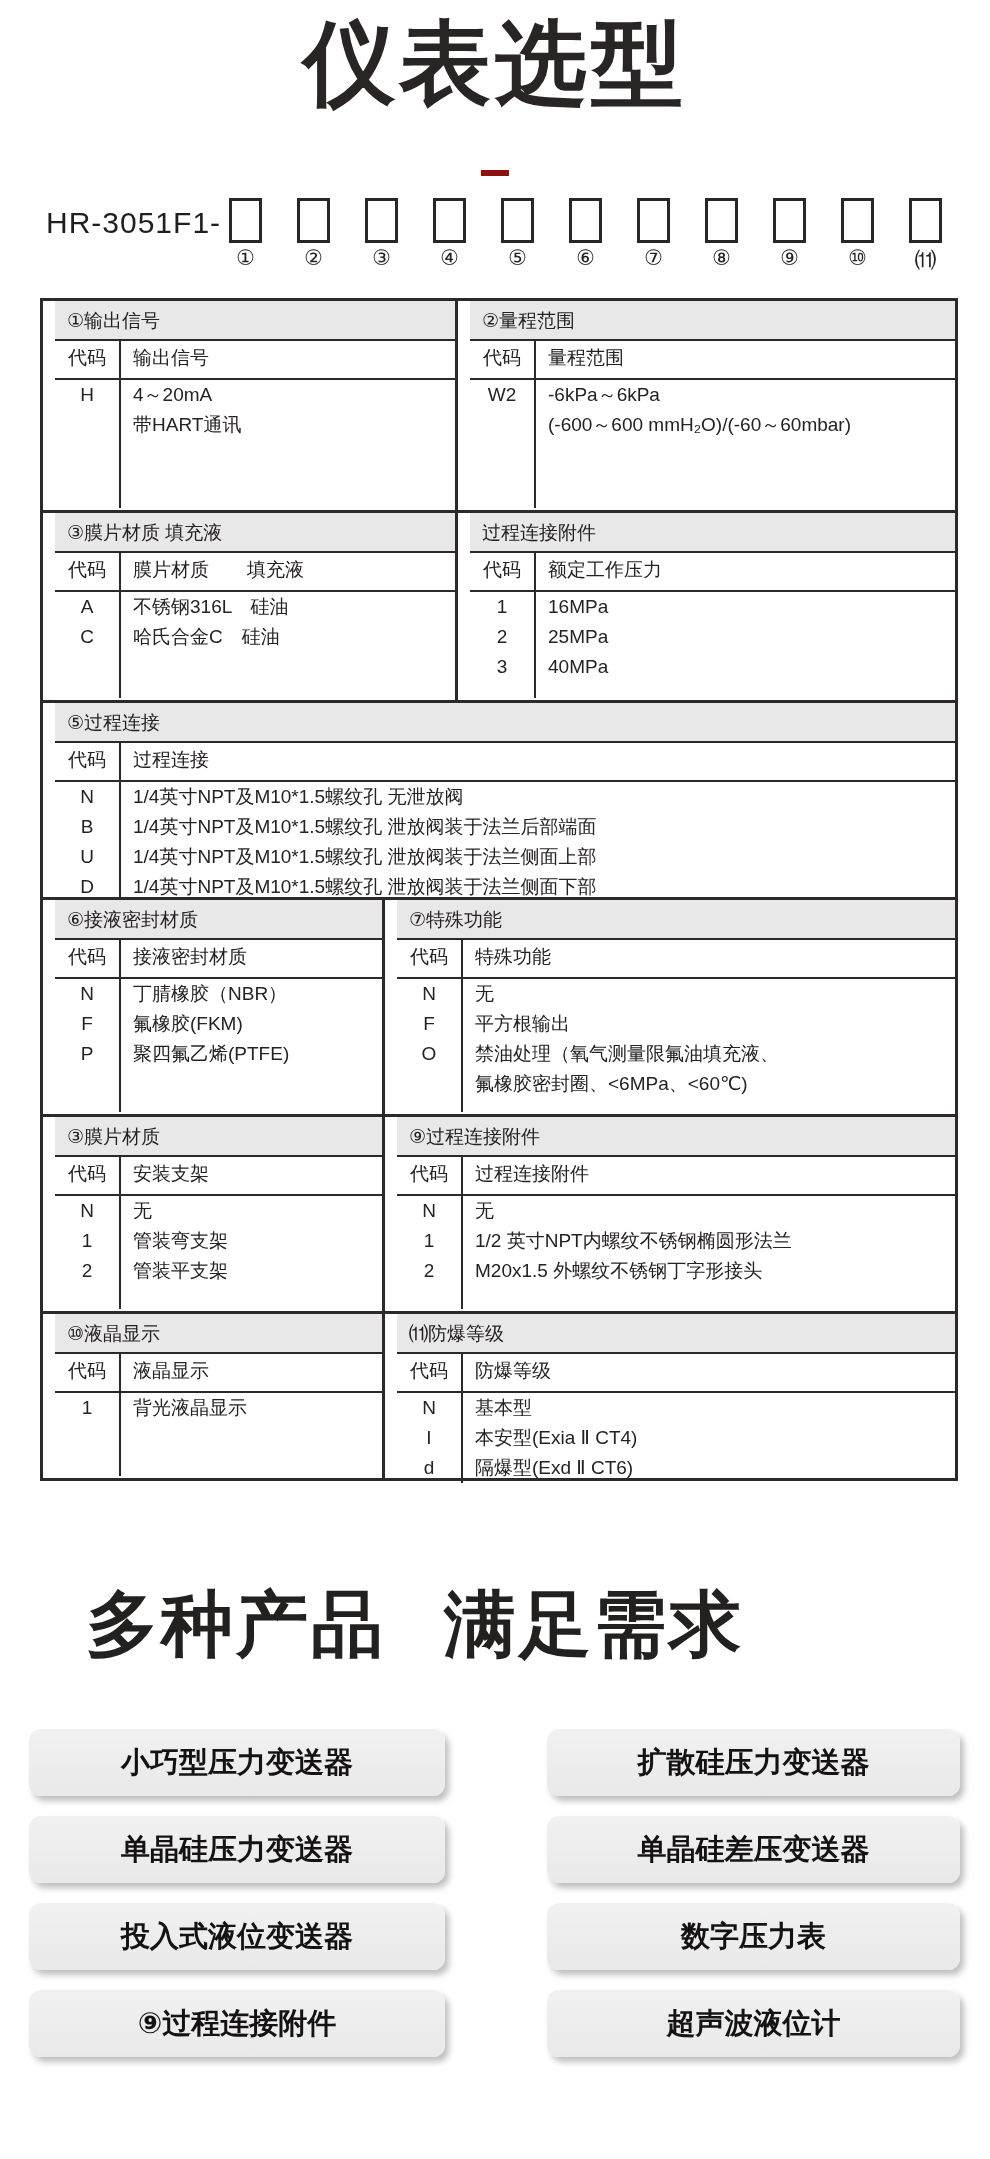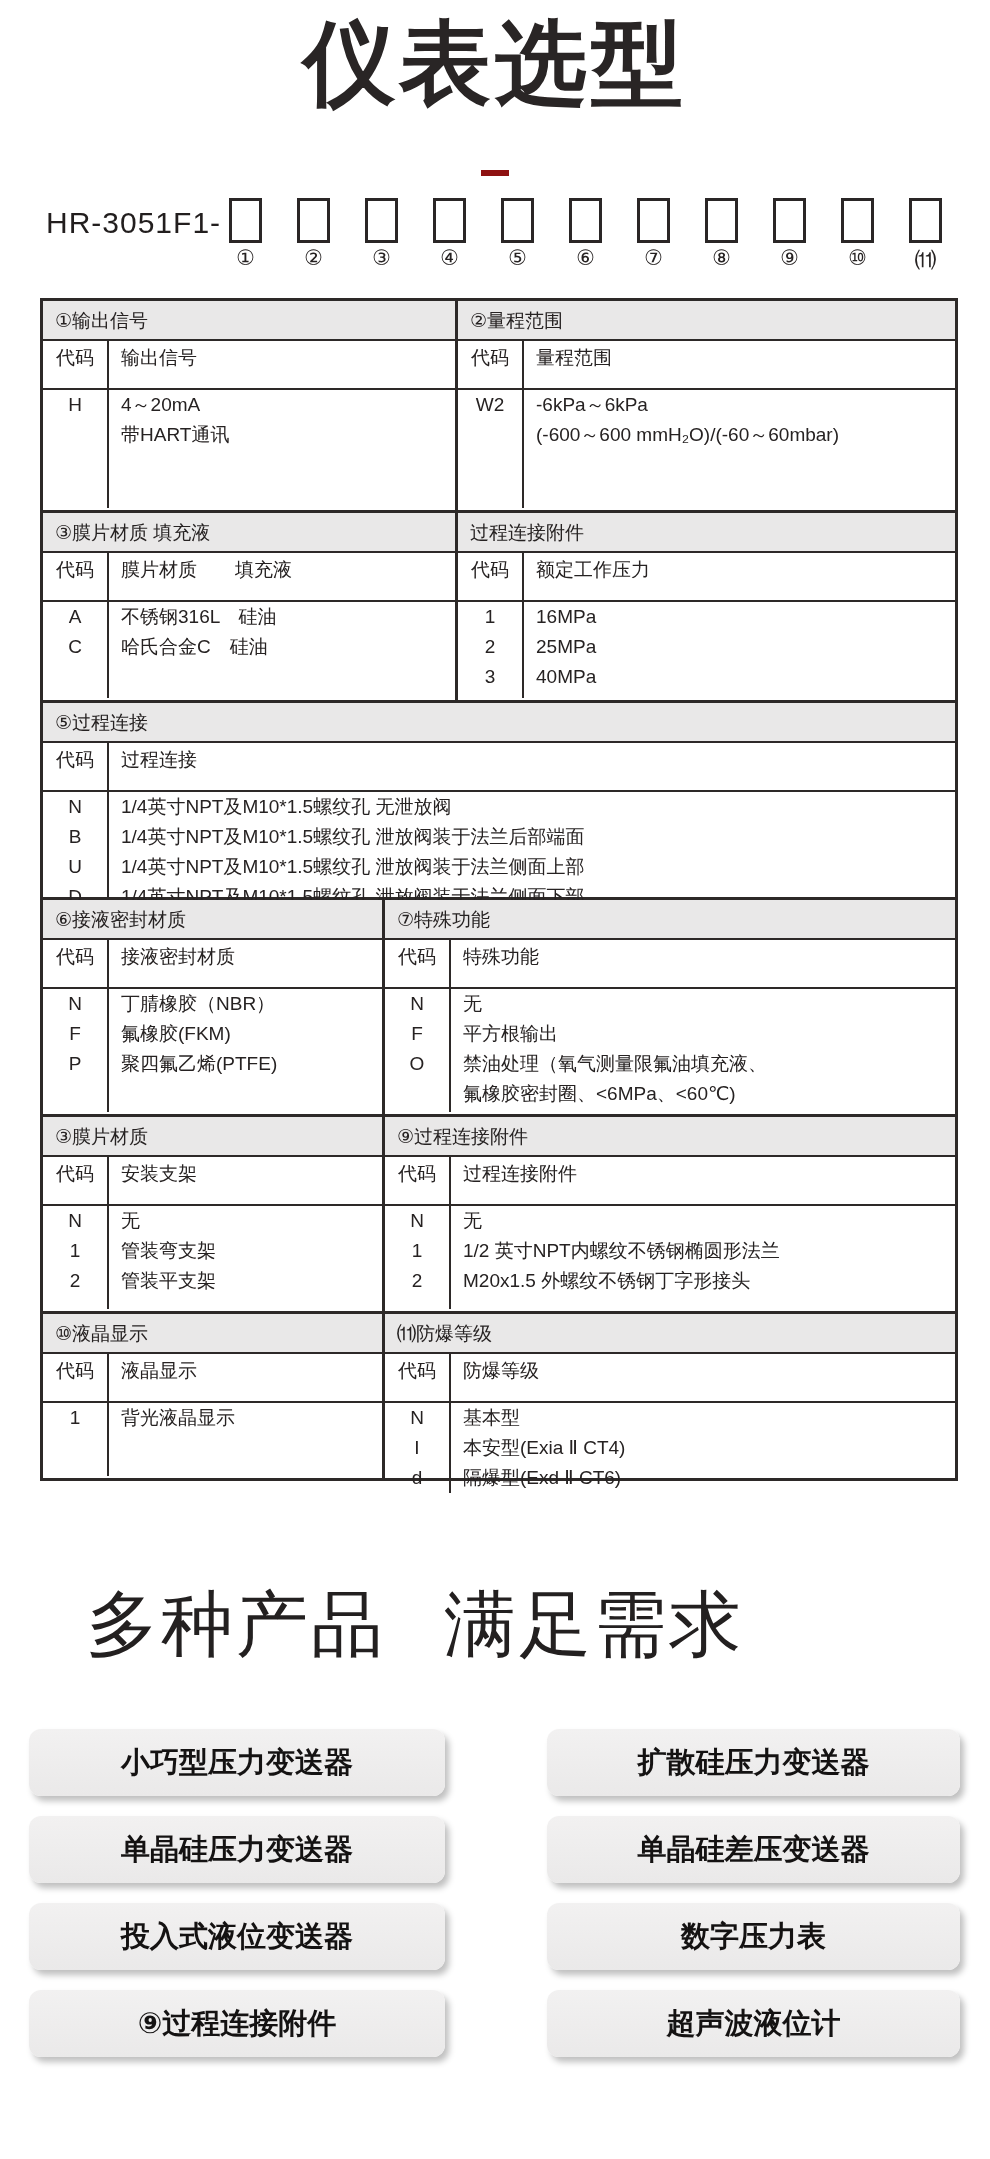--- a/index.html
+++ b/index.html
@@ -22,45 +22,45 @@
   .unit { display:flex; flex-direction:column; align-items:center; width:37px; }
   .unit-box { width:33px; height:45px; border:3px solid #2a2626; background:#fff; }
   .unit-num { margin-top:3px; font-size:21px; color:#262222; white-space:nowrap; }
 
   
   .catalog { width:918px; margin:24px 0 0 40px; border:3px solid #2d2928; }
   .band { display:flex; }
   .band + .band { border-top:3px solid #2d2928; }
   .band1{height:209px} .band2{height:190px} .band3{height:197px}
   .band4{height:217px} .band5{height:197px} .band6{height:167px}
-  .section { height:100%; }
+  .section { height:100%;padding-left:12px; }
   .w-a { width:412px; flex:none; }
   .w-b { width:339px; flex:none; }
   .grow { flex:1; }
   .sec-r { border-left:3px solid #2d2928; }
   .sec-title {
     height:40px; line-height:40px; background:#e9e8e8; border-bottom:2px solid #2d2928;
     padding-left:12px; font-size:19px; color:#262222; white-space:nowrap; overflow:hidden;
   }
   .sec-table { display:flex; flex-direction:column; height:calc(100% - 42px); }
   .trow { display:flex; }
   .thead { border-bottom:2px solid #2d2928; }
-  .thead .tcode, .thead .tval { line-height:33px; height:47px; }
+  .thead .tcode, .thead .tval { line-height:33px; height:37px; }
   .tcode {
     width:66px; flex:none; text-align:center; border-right:2px solid #2d2928;
     font-size:19px; line-height:30px;
   }
   .tval { flex:1; padding-left:12px; font-size:19px; line-height:30px; white-space:nowrap; overflow:hidden; }
   .tbody { flex:1; display:flex; flex-direction:column; }
   .vline { line-height:30px; white-space:nowrap; }
   .tfill { flex:1; }
 
   
   .products-heading {
-    margin:96px 0 0 86px; font-size:72px; font-weight:400; letter-spacing:3px; color:#232020; white-space:nowrap;
+    margin:96px 0 0 86px; font-size:72px; font-weight:700; letter-spacing:3px; color:#232020; white-space:nowrap;
   }
   .hgap { display:inline-block; width:58px; }
   .products-grid {
     display:grid; grid-template-columns:416px 413px; column-gap:102px; row-gap:20px;
     margin:56px 0 0 29px;
   }
   .product-btn {
     height:67px; border-radius:12px;
     background:linear-gradient(180deg,#f2f1f1,#eae9e9);
     box-shadow:4px 5px 6px rgba(0,0,0,0.25);

